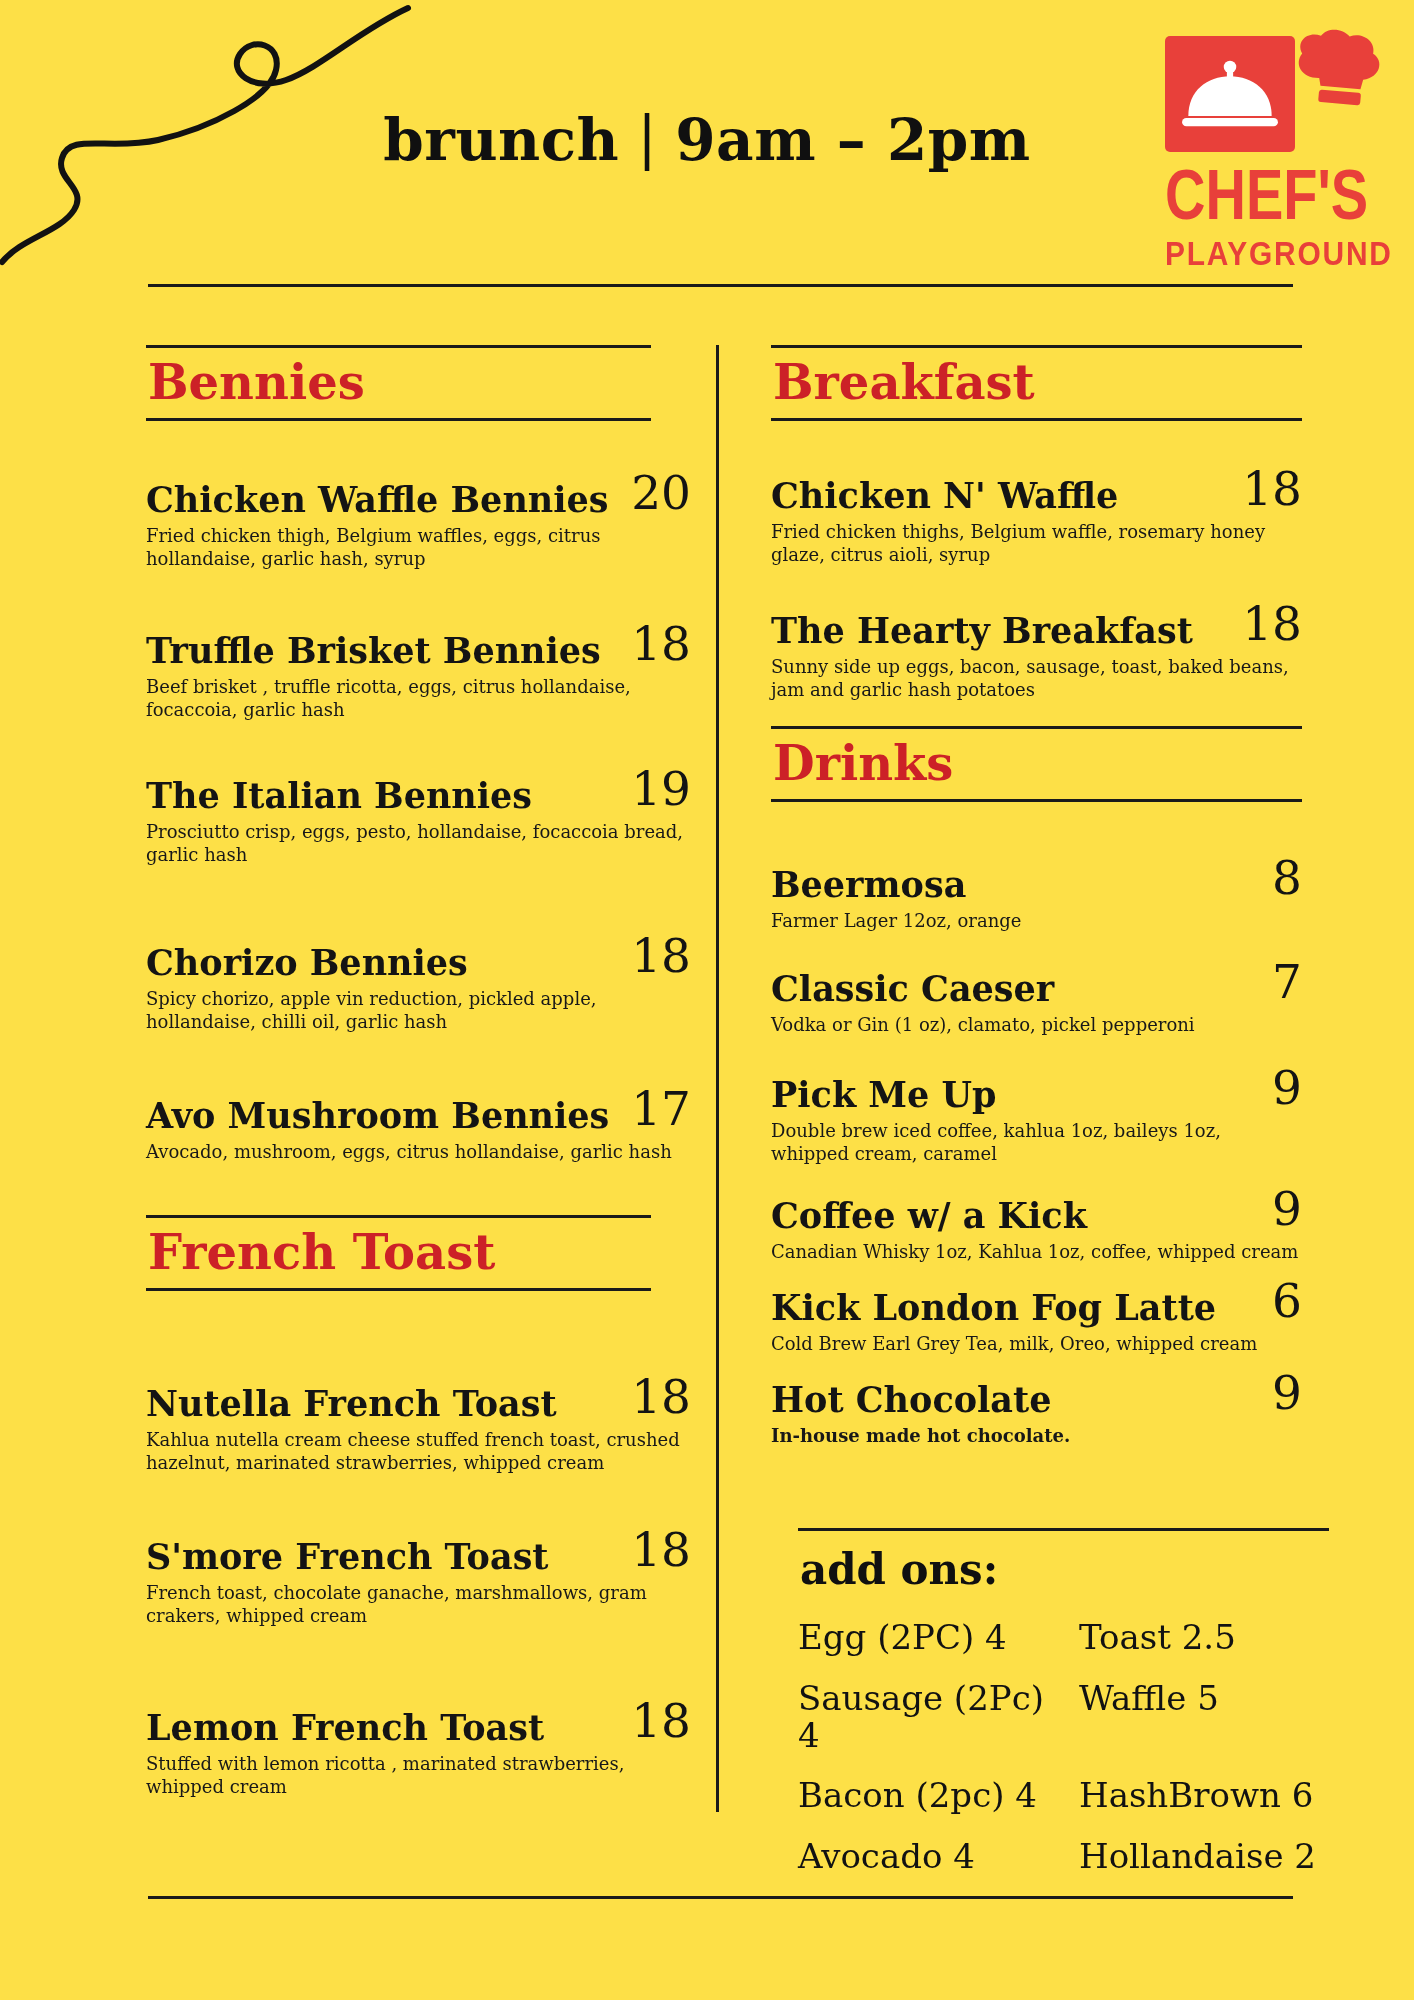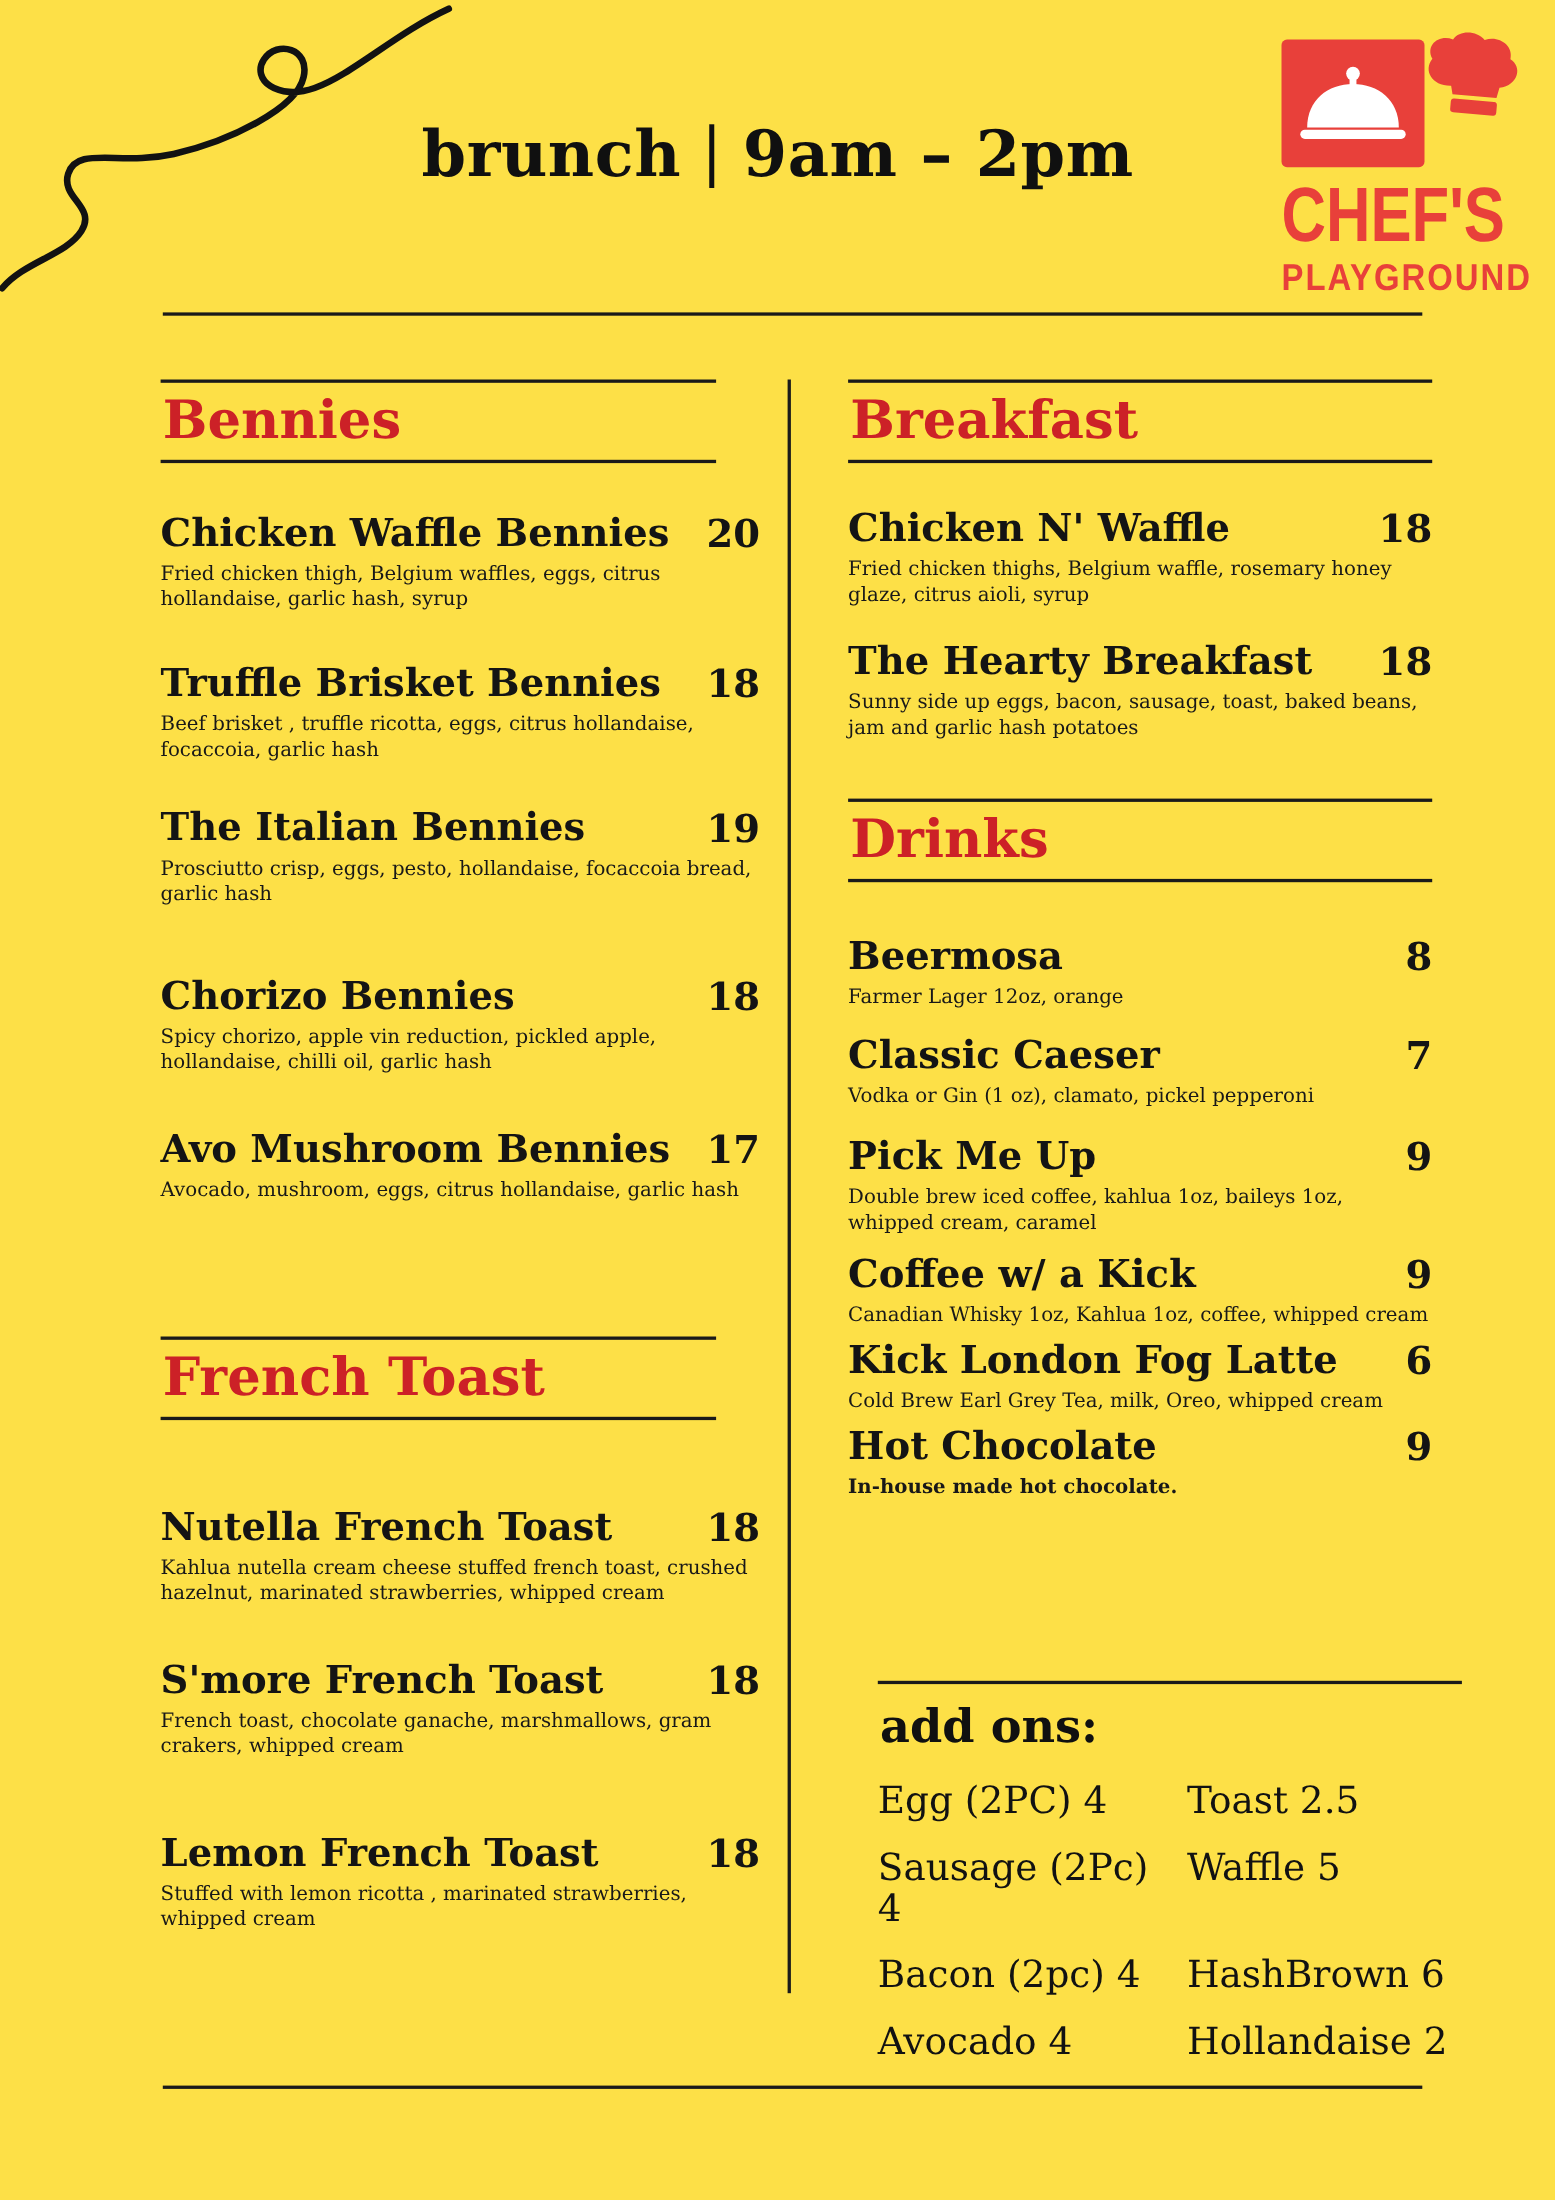--- a/index.html
+++ b/index.html
@@ -47,24 +47,24 @@
   }
 
   
   .sec{position:absolute;}
   .sec-head{margin:0;}
   .sec-title{
     font-size:48px;line-height:1;font-weight:700;color:var(--accent);
     margin:10px 0 12px 2px;
   }
   .menu-item{}
-  .item-row{display:flex;justify-content:space-between;align-items:flex-start;}
+  .item-row{display:flex;justify-content:space-between;align-items:flex-end;}
   .row-left{width:545px;}
   .item-name{font-size:35px;font-weight:700;line-height:1.14;white-space:nowrap;}
-  .item-price{font-size:35px;font-weight:700;}
+  .item-price{font-size:47px;font-weight:400;}
   .item-desc{font-size:18px;line-height:1.28;margin-top:4px;color:#181818;}
   .desc-bold{font-weight:700;}
 
   
   .addons-title{font-size:42px;font-weight:700;color:#101010;margin:16px 0 0 2px;line-height:1.1;}
   .addons-grid{
     display:grid;grid-template-columns:258px 273px;row-gap:15px;
     margin-top:26px;font-size:34px;line-height:1.1;color:#121212;gap:23px;
   }
 </style>

